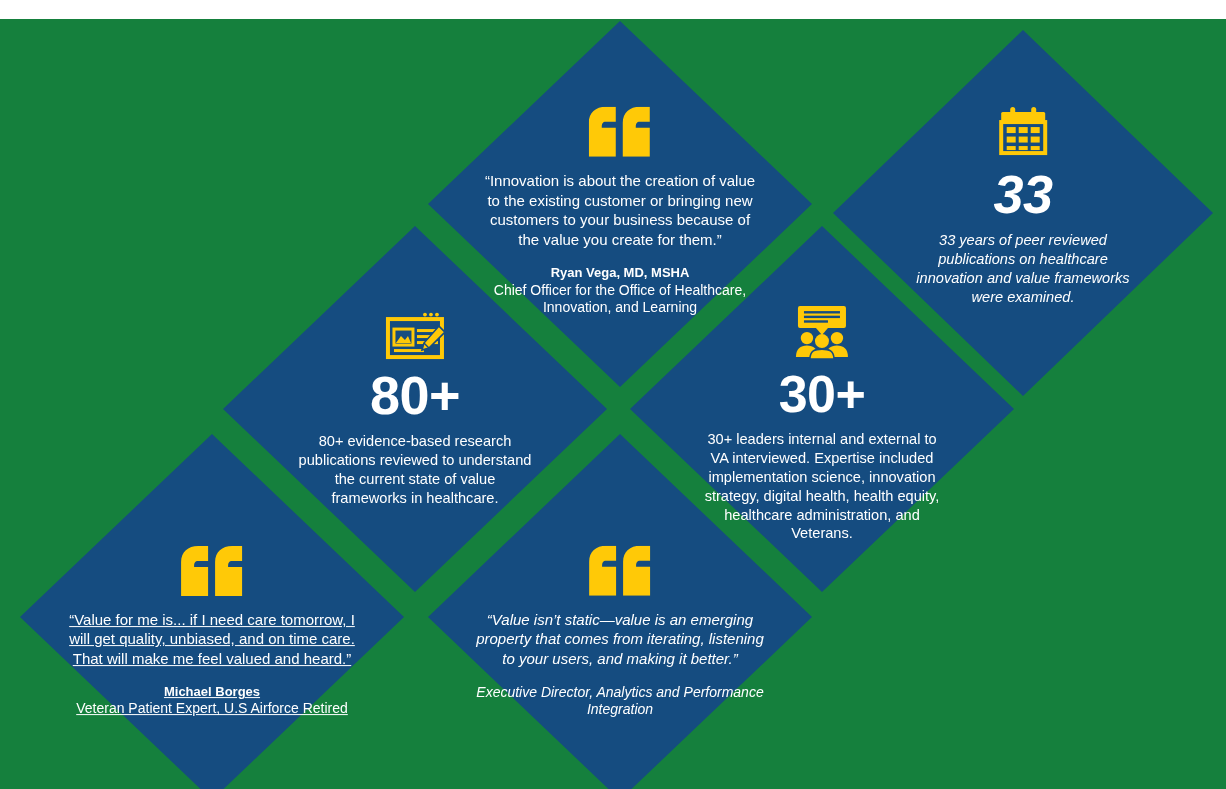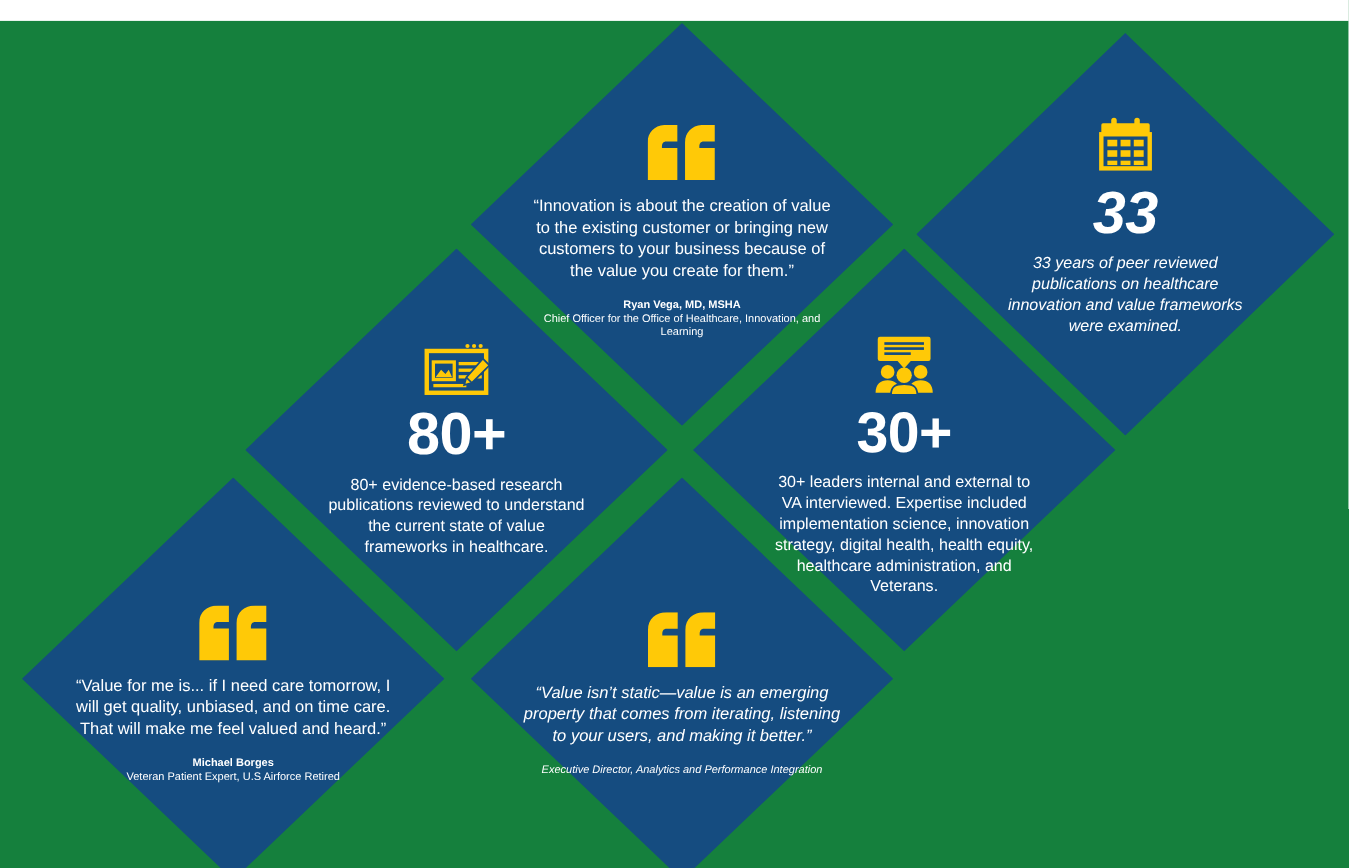--- a/index.html
+++ b/index.html
@@ -78,28 +78,28 @@
 
   .quote-text {
     display: block;
     font-size: 15px;
     color: #ffffff;
     line-height: 1.30;
     margin-bottom: 16px;
   }
   .attrib-name {
     display: block;
-    font-size: 10px;
+    font-size: 13px;
     font-weight: bold;
     color: #ffffff;
     line-height: 1.25;
   }
   .attrib-role {
     display: block;
-    font-size: 10px;
+    font-size: 14px;
     color: #ffffff;
     line-height: 1.22;
   }
   .w-mid     { width: 62%; }
   .w-wide    { width: 72%; }
   .w-xwide   { width: 76%; }
 </style>
 </head>
 <body>
 
@@ -200,40 +200,40 @@
           <path d="M17 55 C17 46.5 22 45 29 45 C36 45 41 46.5 41 55 Z" fill="#FFC907" stroke="#154C80" stroke-width="1.6"></path>
         </svg>
       </span>
       <span class="stat-number small">30+</span>
       <span class="stat-desc">30+ leaders internal and external to VA interviewed. Expertise included implementation science, innovation strategy, digital health, health equity, healthcare administration, and Veterans.</span>
     </div>
   </div>
 
   <div class="diamond" style="left:20px; top:415px; width:384px; height:366px;">
     <div class="diamond-shape"></div>
+    <div class="diamond-inner w-xwide" style="top:54%;text-decoration:underline;">
+      <span class="quote-glyph">
+        <svg width="62" height="50" viewBox="0 0 62 50" aria-hidden="true">
+          <path d="M0 50 L0 16 C0 6 7 0 17 0 L27 0 L27 15 L17 15 C14 15 13 17 13 20 L13 21 L27 21 L27 50 Z" fill="#FFC907"></path>
+          <path d="M34 50 L34 16 C34 6 41 0 51 0 L61 0 L61 15 L51 15 C48 15 47 17 47 20 L47 21 L61 21 L61 50 Z" fill="#FFC907"></path>
+        </svg>
+      </span>
+      <span class="quote-text">“Value for me is... if I need care tomorrow, I will get quality, unbiased, and on time care. That will make me feel valued and heard.”</span>
+      <span class="attrib-name">Michael Borges</span>
+      <span class="attrib-role">Veteran Patient Expert, U.S Airforce Retired</span>
+    </div>
+  </div>
+
+  <div class="diamond" style="left:428px; top:415px; width:384px; height:366px;font-style:italic;">
+    <div class="diamond-shape"></div>
     <div class="diamond-inner w-xwide" style="top:54%;">
       <span class="quote-glyph">
         <svg width="62" height="50" viewBox="0 0 62 50" aria-hidden="true">
           <path d="M0 50 L0 16 C0 6 7 0 17 0 L27 0 L27 15 L17 15 C14 15 13 17 13 20 L13 21 L27 21 L27 50 Z" fill="#FFC907"></path>
           <path d="M34 50 L34 16 C34 6 41 0 51 0 L61 0 L61 15 L51 15 C48 15 47 17 47 20 L47 21 L61 21 L61 50 Z" fill="#FFC907"></path>
         </svg>
       </span>
-      <span class="quote-text">“Value for me is... if I need care tomorrow, I will get quality, unbiased, and on time care. That will make me feel valued and heard.”</span>
-      <span class="attrib-name">Michael Borges</span>
-      <span class="attrib-role">Veteran Patient Expert, U.S Airforce Retired</span>
-    </div>
-  </div>
-
-  <div class="diamond" style="left:428px; top:415px; width:384px; height:366px;font-style:italic;">
-    <div class="diamond-shape"></div>
-    <div class="diamond-inner w-xwide" style="top:54%;">
-      <span class="quote-glyph">
-        <svg width="62" height="50" viewBox="0 0 62 50" aria-hidden="true">
-          <path d="M0 50 L0 16 C0 6 7 0 17 0 L27 0 L27 15 L17 15 C14 15 13 17 13 20 L13 21 L27 21 L27 50 Z" fill="#FFC907"></path>
-          <path d="M34 50 L34 16 C34 6 41 0 51 0 L61 0 L61 15 L51 15 C48 15 47 17 47 20 L47 21 L61 21 L61 50 Z" fill="#FFC907"></path>
-        </svg>
-      </span>
       <span class="quote-text">“Value isn’t static—value is an emerging property that comes from iterating, listening to your users, and making it better.”</span>
       <span class="attrib-role">Executive Director, Analytics and Performance Integration</span>
     </div>
   </div>
 
 </div>
 
 </body></html>

